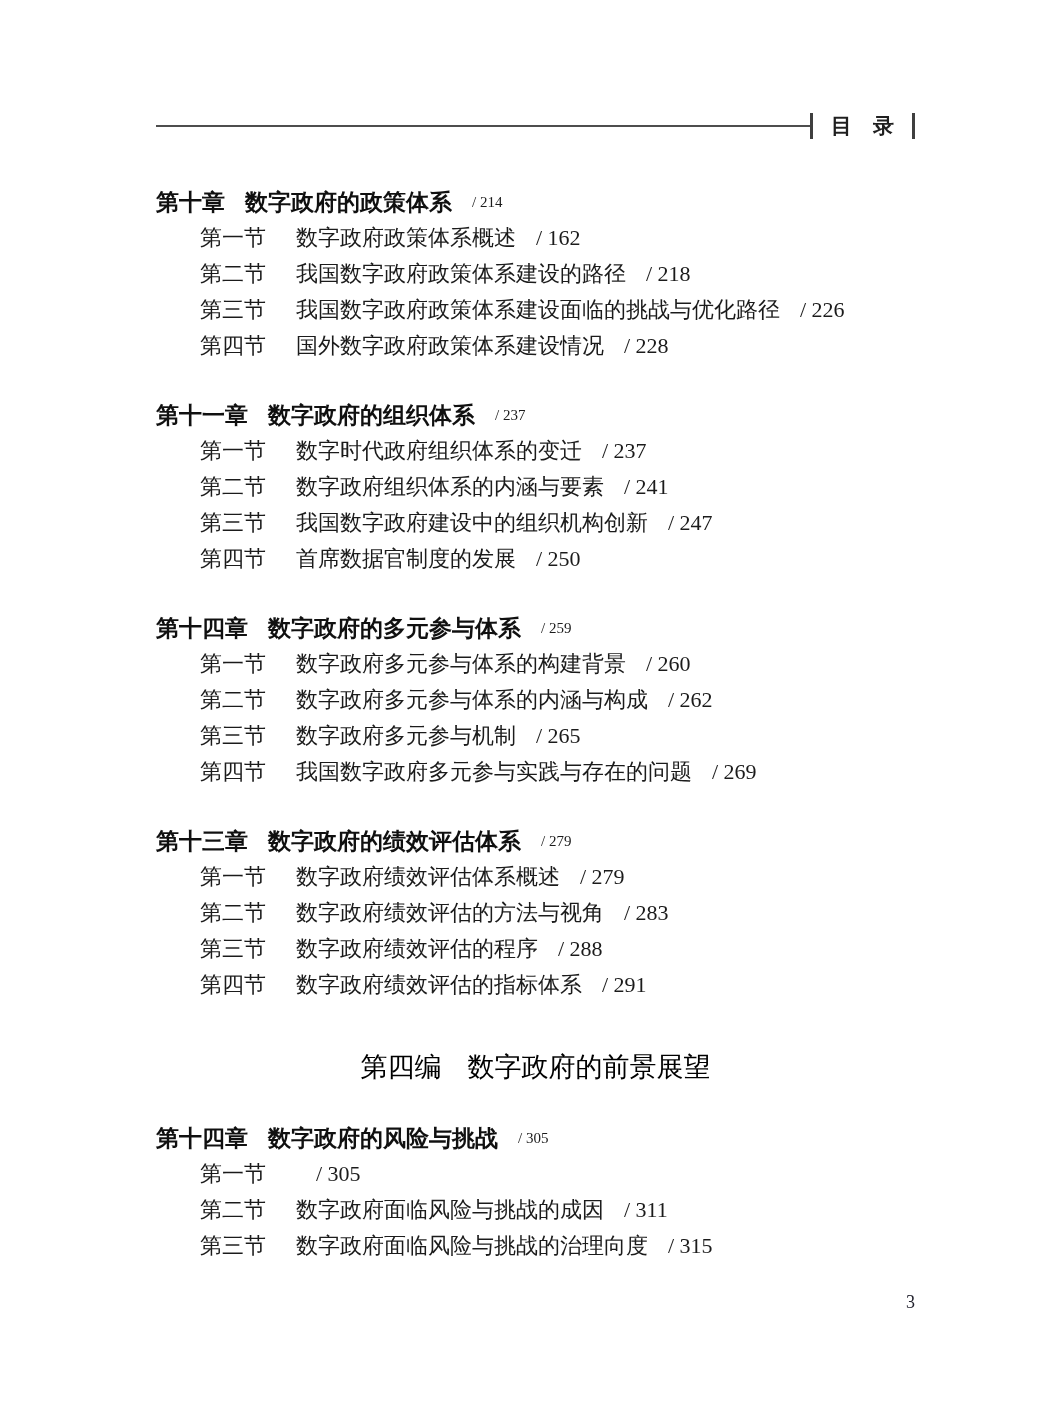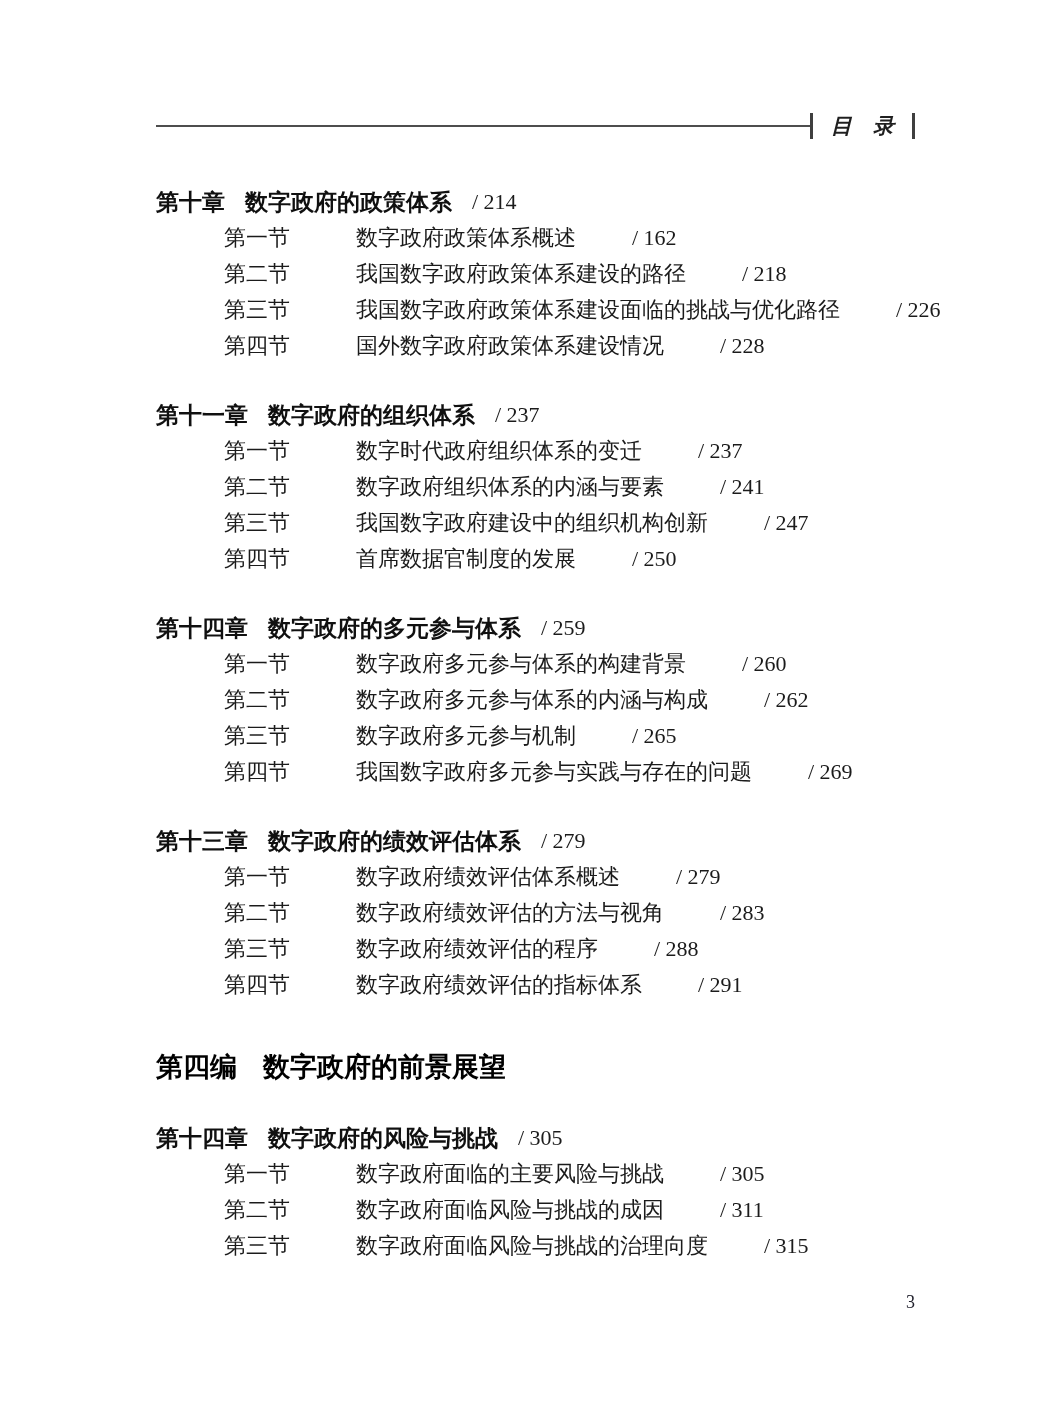--- a/index.html
+++ b/index.html
@@ -35,21 +35,20 @@
     height: 26px;
     background: #3f3f3f;
   }
   .header-title {
     font-family: "Liberation Sans", sans-serif;
     font-size: 21px;
     font-weight: 600;
     color: #1f1f1f;
     margin: 0 18px;
     white-space: pre;
-    font-style: italic;
   }
 
   
   .toc-content { margin-top: 44px; }
   .toc-block { margin-top: 33px; }
   .toc-content > .toc-block:first-child { margin-top: 0; }
 
   .toc-line {
     display: flex;
     align-items: flex-start;
@@ -61,32 +60,33 @@
   .chapter-line {
     font-family: "Liberation Sans", sans-serif;
     font-weight: 700;
     font-size: 23px;
     color: #101010;
   }
   .chapter-line .label { margin-right: 20px; }
   .chapter-line .page-ref {
     font-family: "Liberation Serif", serif;
     font-weight: 400;
-    font-size: 22px;
+    font-size: 15px;
     margin-left: 20px;
     color: #1b1b1b;
   }
-  .section-line { margin-left: 68px; gap: 36px; }
+  .section-line { margin-left: 44px; }
   .section-line .label { margin-right: 30px; }
   .section-line .page-ref { margin-left: 20px; }
 
   
   .part-heading {
-    font-family: "Liberation Serif", serif;
-    font-weight: 700;
+    text-align: center;
+    font-family: "Liberation Serif", serif;
+    font-weight: 400;
     font-size: 27px;
     color: #000000;
     margin-top: 44px;
     margin-bottom: 26px;
     line-height: 40px;
     white-space: nowrap;
   }
   .part-heading .part-label { margin-right: 26px; }
 
   
@@ -230,21 +230,20 @@
     </div>
 
     <section class="toc-block">
       <div class="toc-line chapter-line">
         <span class="label">第十四章</span>
         <span class="title">数字政府的风险与挑战</span>
         <span class="page-ref">/ 305</span>
       </div>
       <div class="toc-line section-line">
         <span class="label">第一节</span>
-        <span class="title">数字政府面临的主要风险与挑战</span>
         <span class="page-ref">/ 305</span>
       </div>
       <div class="toc-line section-line">
         <span class="label">第二节</span>
         <span class="title">数字政府面临风险与挑战的成因</span>
         <span class="page-ref">/ 311</span>
       </div>
       <div class="toc-line section-line">
         <span class="label">第三节</span>
         <span class="title">数字政府面临风险与挑战的治理向度</span>

